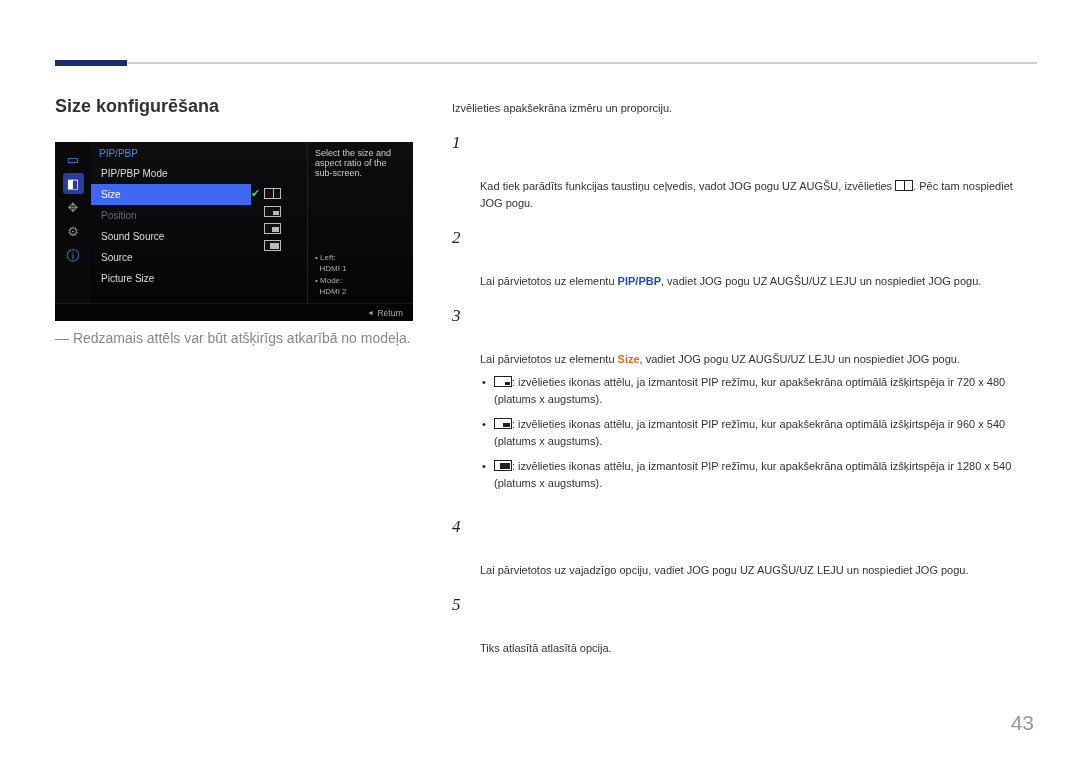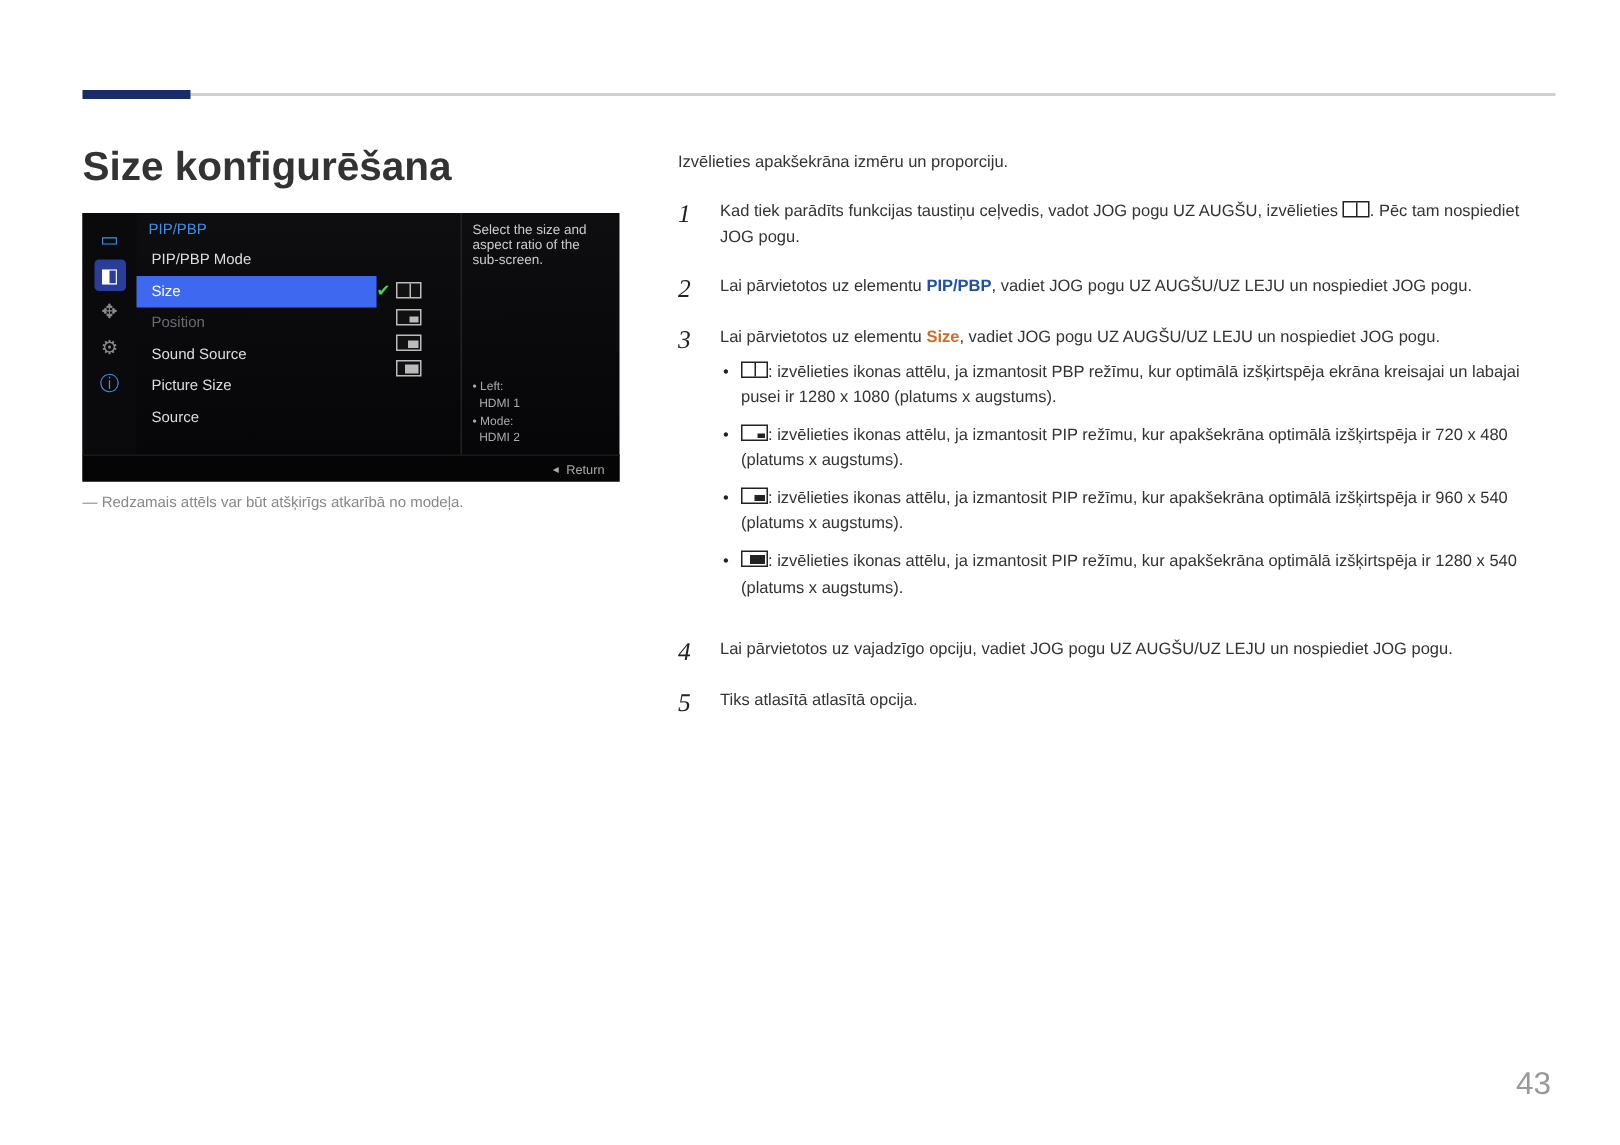--- a/index.html
+++ b/index.html
@@ -24,21 +24,21 @@
     top: 60px;
     left: 55px;
     width: 72px;
     height: 6px;
     background: #1b2c6b;
   }
   .page-title {
     position: absolute;
     top: 96px;
     left: 55px;
-    font-size: 27px;
+    font-size: 18px;
     font-weight: 600;
     color: #333;
   }
   .osd {
     position: absolute;
     top: 142px;
     left: 55px;
     width: 358px;
     height: 179px;
     background: linear-gradient(#0e0e10,#050507);
@@ -120,21 +120,21 @@
   .osd-footer{
     height:18px;background:#050506;border-top:1px solid #1a1a1d;
     display:flex;justify-content:flex-end;align-items:center;
     font-size:8.5px;color:#aaa;padding-right:10px;gap:5px;
   }
   .ret-arrow{font-size:8px;}
   .caption {
     position:absolute;
     top: 330px;
     left:55px;
-    font-size:10px;
+    font-size:14px;
     color:#888;
   }
   .caption::before { content:"― "; }
 
   .right-col {
     position:absolute;
     top:100px;
     left:452px;
     right:46px;
     font-size:11px;
@@ -148,21 +148,21 @@
   .step-num {
     font-family: Georgia, 'Times New Roman', serif;
     font-size:17px;
     font-style:italic;
     color:#222;
     width:14px;
     flex-shrink:0;
     line-height:1;
     padding-top:1px;
   }
-  .step-body { flex:1; }
+  .step-body { flex:1;margin-top:45px; }
   .inline-ico {
     display:inline-block;
     width:18px;height:11px;
     border:1.2px solid #222;
     position:relative;
     vertical-align:-1px;
     background:#fff;
   }
   .inline-ico.split::after{
     content:"";position:absolute;left:50%;top:0;bottom:0;width:1px;background:#222;
@@ -208,22 +208,22 @@
       <div class="side-ico" style="color:#888">✥</div>
       <div class="side-ico" style="color:#888">⚙</div>
       <div class="side-ico" style="color:#3f8ee8">ⓘ</div>
     </div>
     <div class="osd-menu">
       <div class="osd-hdr">PIP/PBP</div>
       <div class="osd-item">PIP/PBP Mode</div>
       <div class="osd-item sel">Size</div>
       <div class="osd-item dim">Position</div>
       <div class="osd-item">Sound Source</div>
+      <div class="osd-item">Source</div>
       <div class="osd-item">Picture Size</div>
-      <div class="osd-item">Source</div>
     </div>
     <div class="osd-options">
       <div style="height:17px"></div>
       <div class="opt-row">
           <span class="check">✔</span>
           <span class="size-ico split"></span>
         </div>
       <div class="opt-row">
           <span class="check"></span>
           <span class="size-ico pip"></span>
@@ -272,21 +272,20 @@
       <div class="step-body">
         <span>Lai pārvietotos uz elementu </span><span class="hl-blue">PIP/PBP</span><span>, vadiet JOG pogu UZ AUGŠU/UZ LEJU un nospiediet JOG pogu.</span>
       </div>
     </li>
 
     <li class="step">
       <div class="step-num">3</div>
       <div class="step-body">
         <span>Lai pārvietotos uz elementu </span><span class="hl-orange">Size</span><span>, vadiet JOG pogu UZ AUGŠU/UZ LEJU un nospiediet JOG pogu.</span>
         <ul class="bullets">
-          <li><span class="inline-ico split"></span><span>: izvēlieties ikonas attēlu, ja izmantosit PBP režīmu, kur optimālā izšķirtspēja ekrāna kreisajai un labajai pusei ir 1280 x 1080 (platums x augstums).</span></li>
           <li><span class="inline-ico pip"></span><span>: izvēlieties ikonas attēlu, ja izmantosit PIP režīmu, kur apakšekrāna optimālā izšķirtspēja ir 720 x 480 (platums x augstums).</span></li>
           <li><span class="inline-ico pipm"></span><span>: izvēlieties ikonas attēlu, ja izmantosit PIP režīmu, kur apakšekrāna optimālā izšķirtspēja ir 960 x 540 (platums x augstums).</span></li>
           <li><span class="inline-ico pipl"></span><span>: izvēlieties ikonas attēlu, ja izmantosit PIP režīmu, kur apakšekrāna optimālā izšķirtspēja ir 1280 x 540 (platums x augstums).</span></li>
         </ul>
       </div>
     </li>
 
     <li class="step">
       <div class="step-num">4</div>
       <div class="step-body">Lai pārvietotos uz vajadzīgo opciju, vadiet JOG pogu UZ AUGŠU/UZ LEJU un nospiediet JOG pogu.</div>

